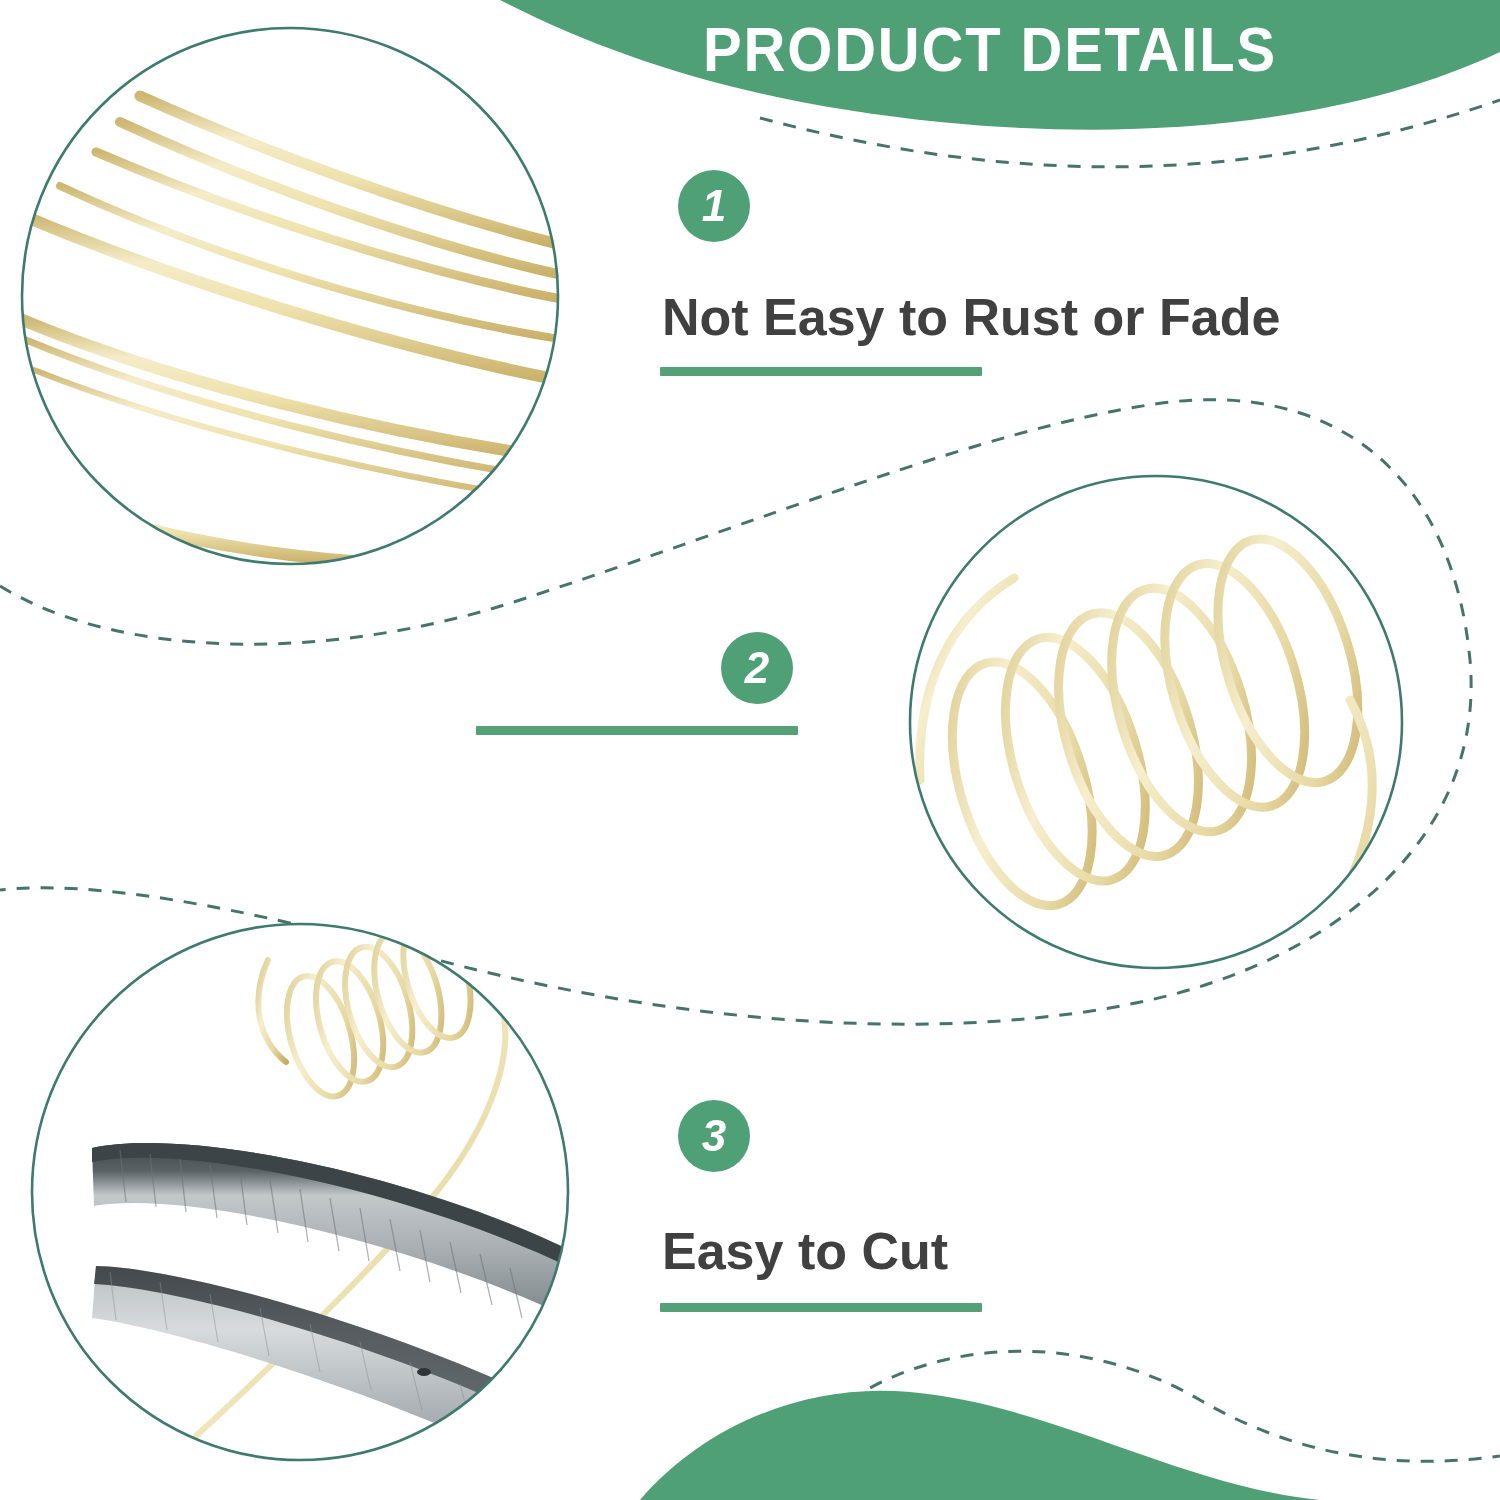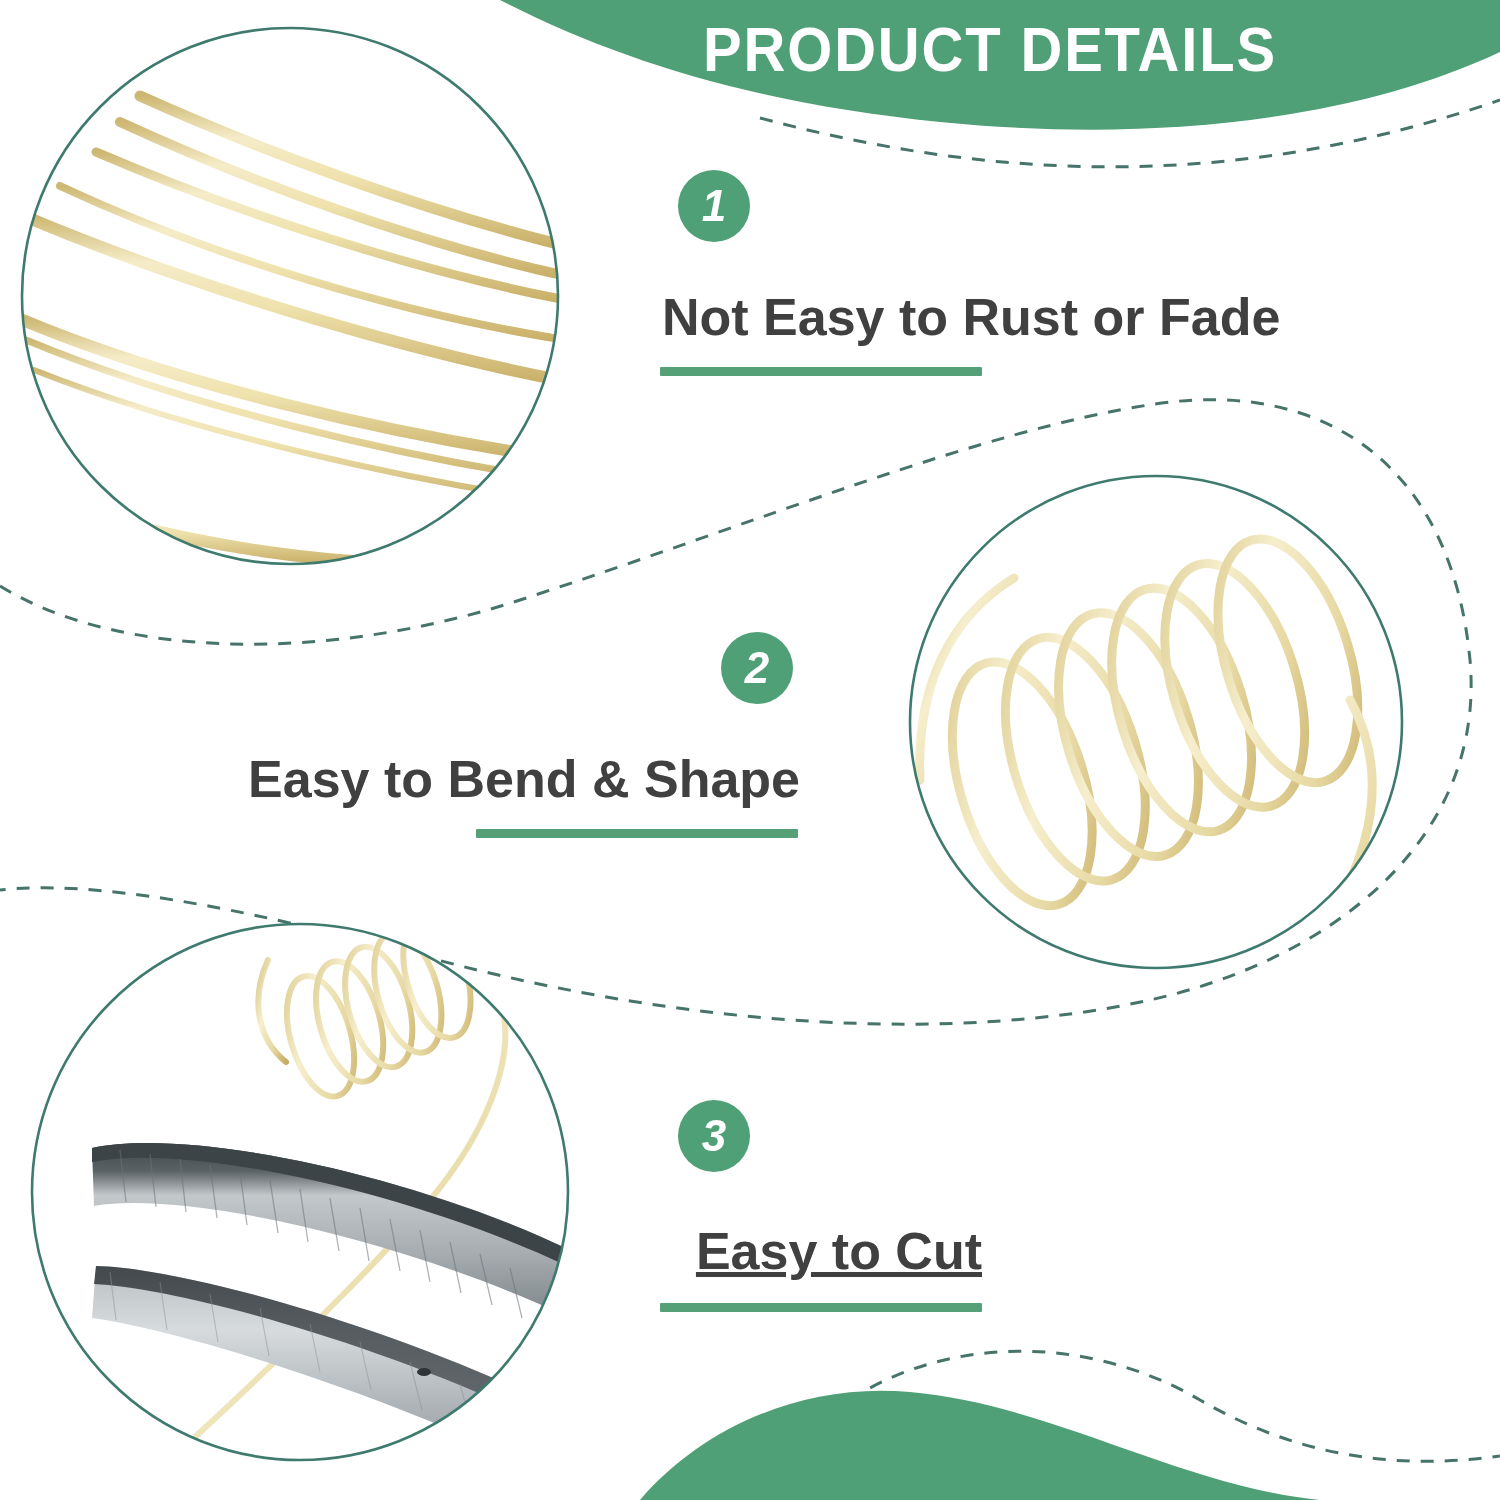--- a/index.html
+++ b/index.html
@@ -1,18 +1,18 @@
 <!DOCTYPE html>
 <html><head>
 <meta charset="utf-8">
 <style>
   html,body{margin:0;padding:0;background:#fff;}
   body{width:1500px;height:1500px;overflow:hidden;
        font-family:"Liberation Sans","DejaVu Sans",sans-serif;}
-  #stage{position:relative;width:1500px;height:1500px;background:#ffffff;overflow:hidden;text-align:right;}
+  #stage{position:relative;width:1500px;height:1500px;background:#ffffff;overflow:hidden;}
   .layer{position:absolute;left:0;top:0;width:1500px;height:1500px;}
   svg.layer{display:block;}
 
   
   .header-title{
     position:absolute;left:640px;top:6px;width:700px;height:86px;
     display:flex;align-items:center;justify-content:center;
     color:#ffffff;font-weight:bold;font-size:63px;letter-spacing:2px;
     transform:scaleX(.92);transform-origin:center;
     white-space:nowrap;
@@ -39,21 +39,21 @@
   #feat1 .f-rule{width:322px;margin-top:22px;}
 
   #feat2{left:255px;top:632px;width:545px;
          display:flex;flex-direction:column;align-items:flex-end;}
   #feat2 .badge{margin-right:7px;}
   #feat2 .f-title{margin-top:48px;}
   #feat2 .f-rule{width:322px;margin-top:22px;margin-right:2px;}
 
   #feat3{left:660px;top:1100px;}
   #feat3 .badge{margin-left:18px;}
-  #feat3 .f-title{margin-top:52px;margin-left:2px;text-decoration:underline;}
+  #feat3 .f-title{margin-top:52px;margin-left:2px;}
   #feat3 .f-rule{width:322px;margin-top:24px;}
 </style>
 </head>
 <body>
 
 <div id="stage">
 
   <svg class="layer" viewBox="0 0 1500 1500" xmlns="http://www.w3.org/2000/svg">
     <defs>
 
@@ -226,21 +226,20 @@
   <div class="header-title">PRODUCT DETAILS</div>
 
   <div class="feature" id="feat1">
     <div class="badge">1</div>
     <div class="f-title">Not Easy to Rust or Fade</div>
     <div class="f-rule"></div>
   </div>
 
   <div class="feature" id="feat2">
     <div class="badge">2</div>
-    <div class="f-title">Easy to Bend &amp; Shape</div>
     <div class="f-rule"></div>
   </div>
 
   <div class="feature" id="feat3">
     <div class="badge">3</div>
     <div class="f-title">Easy to Cut</div>
     <div class="f-rule"></div>
   </div>
 
 </div>

